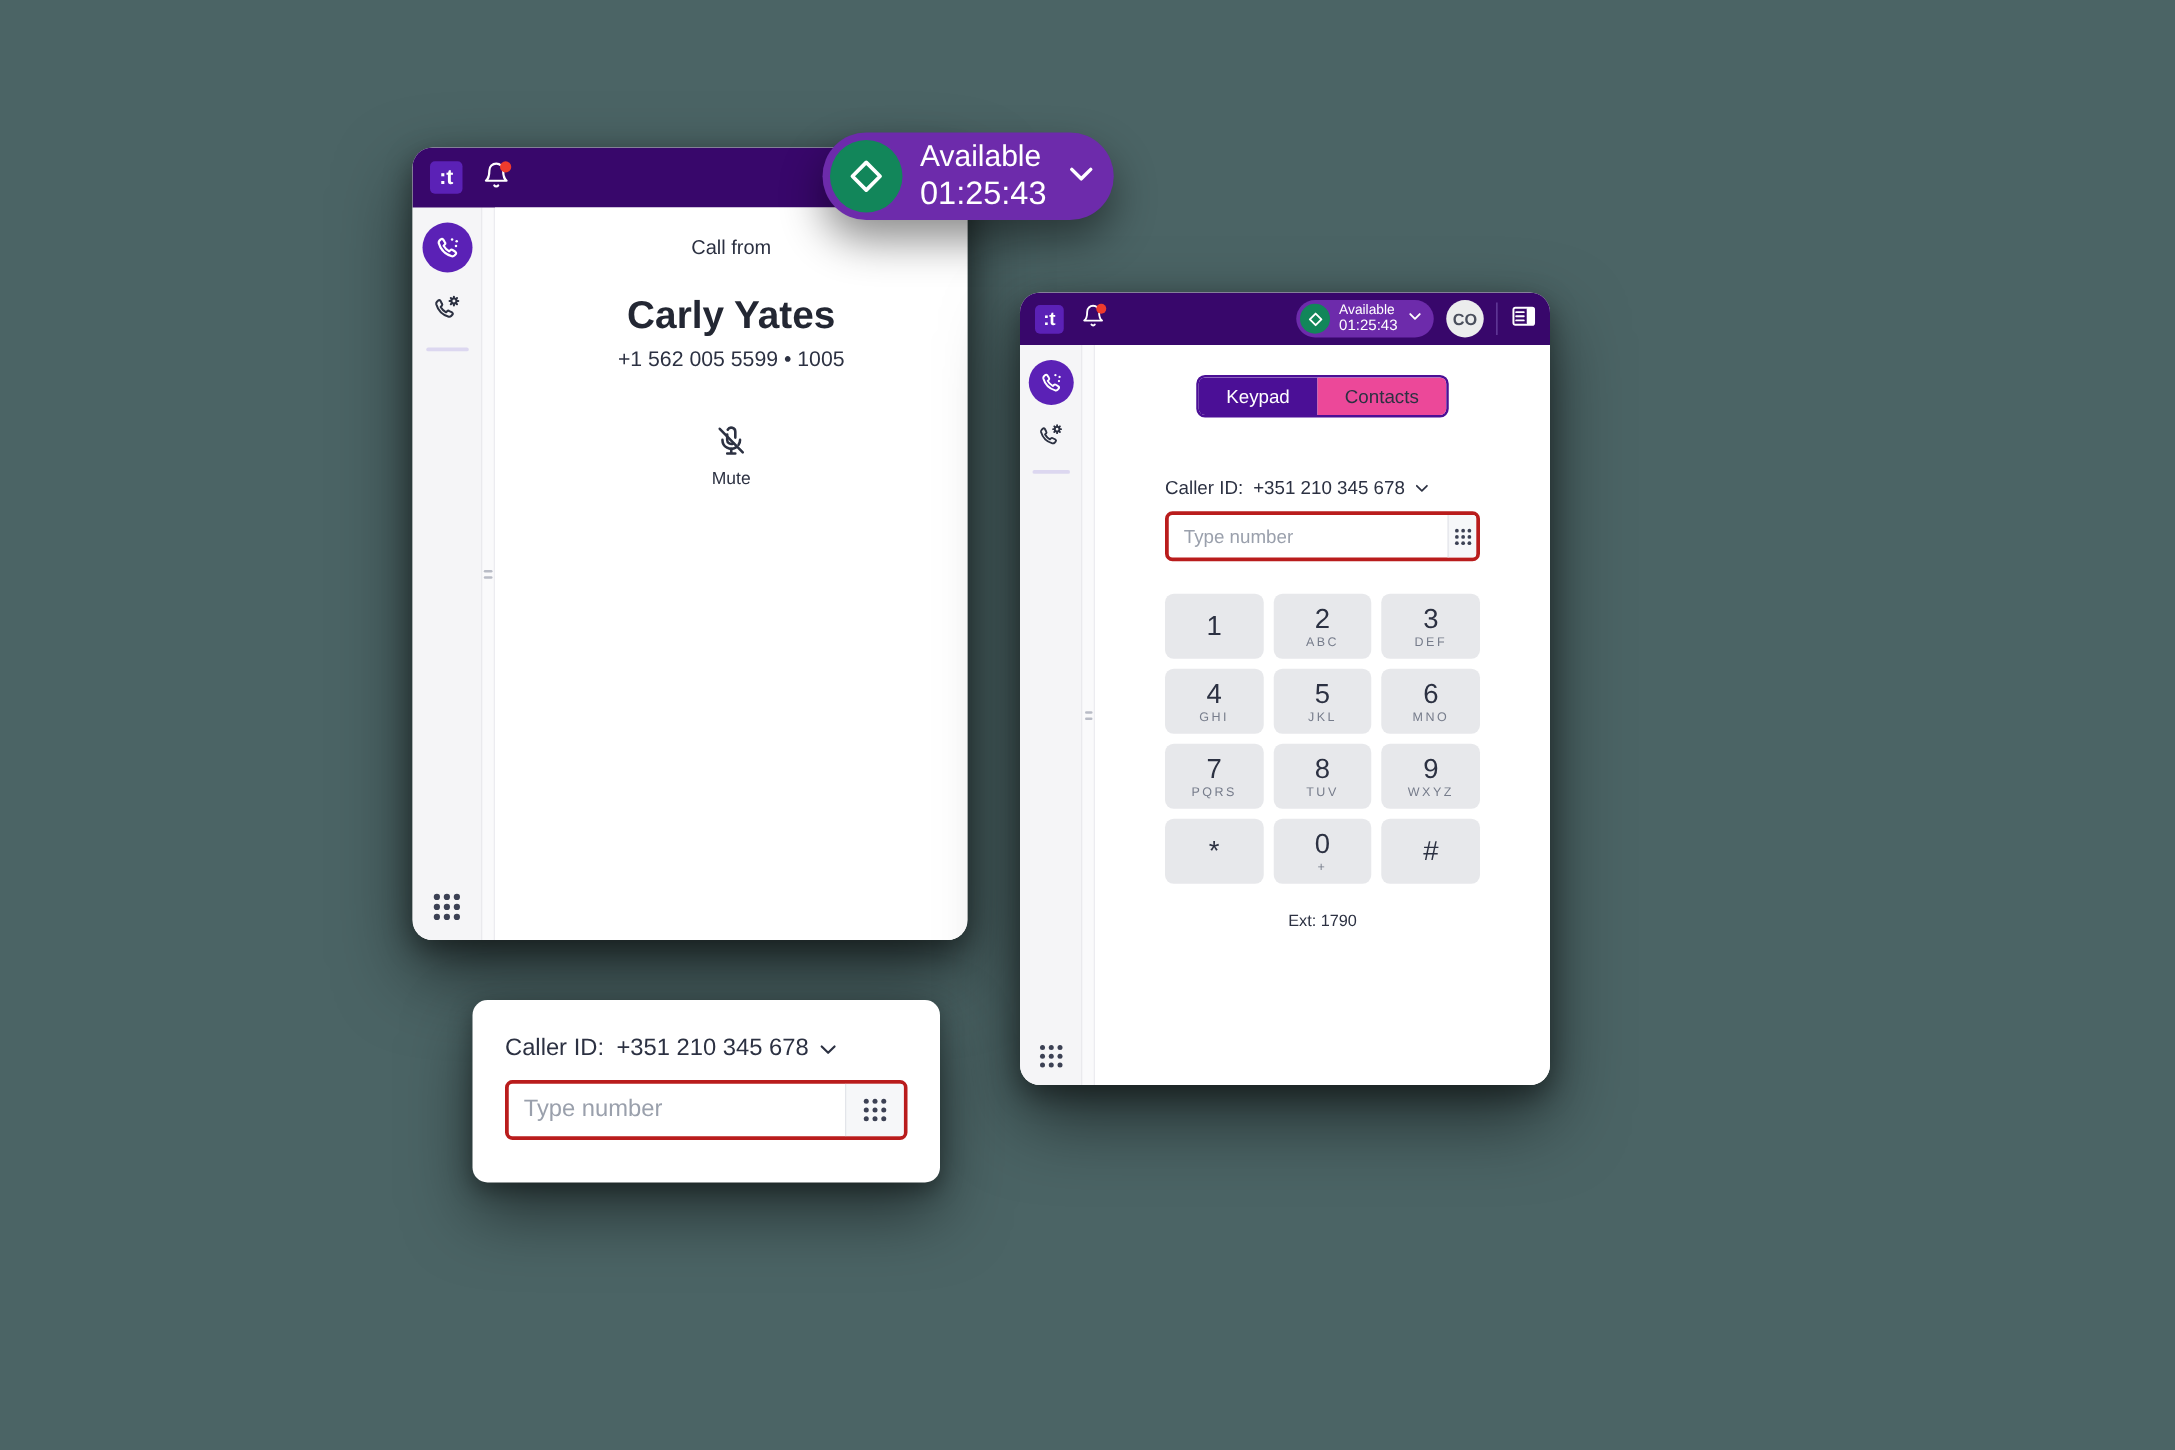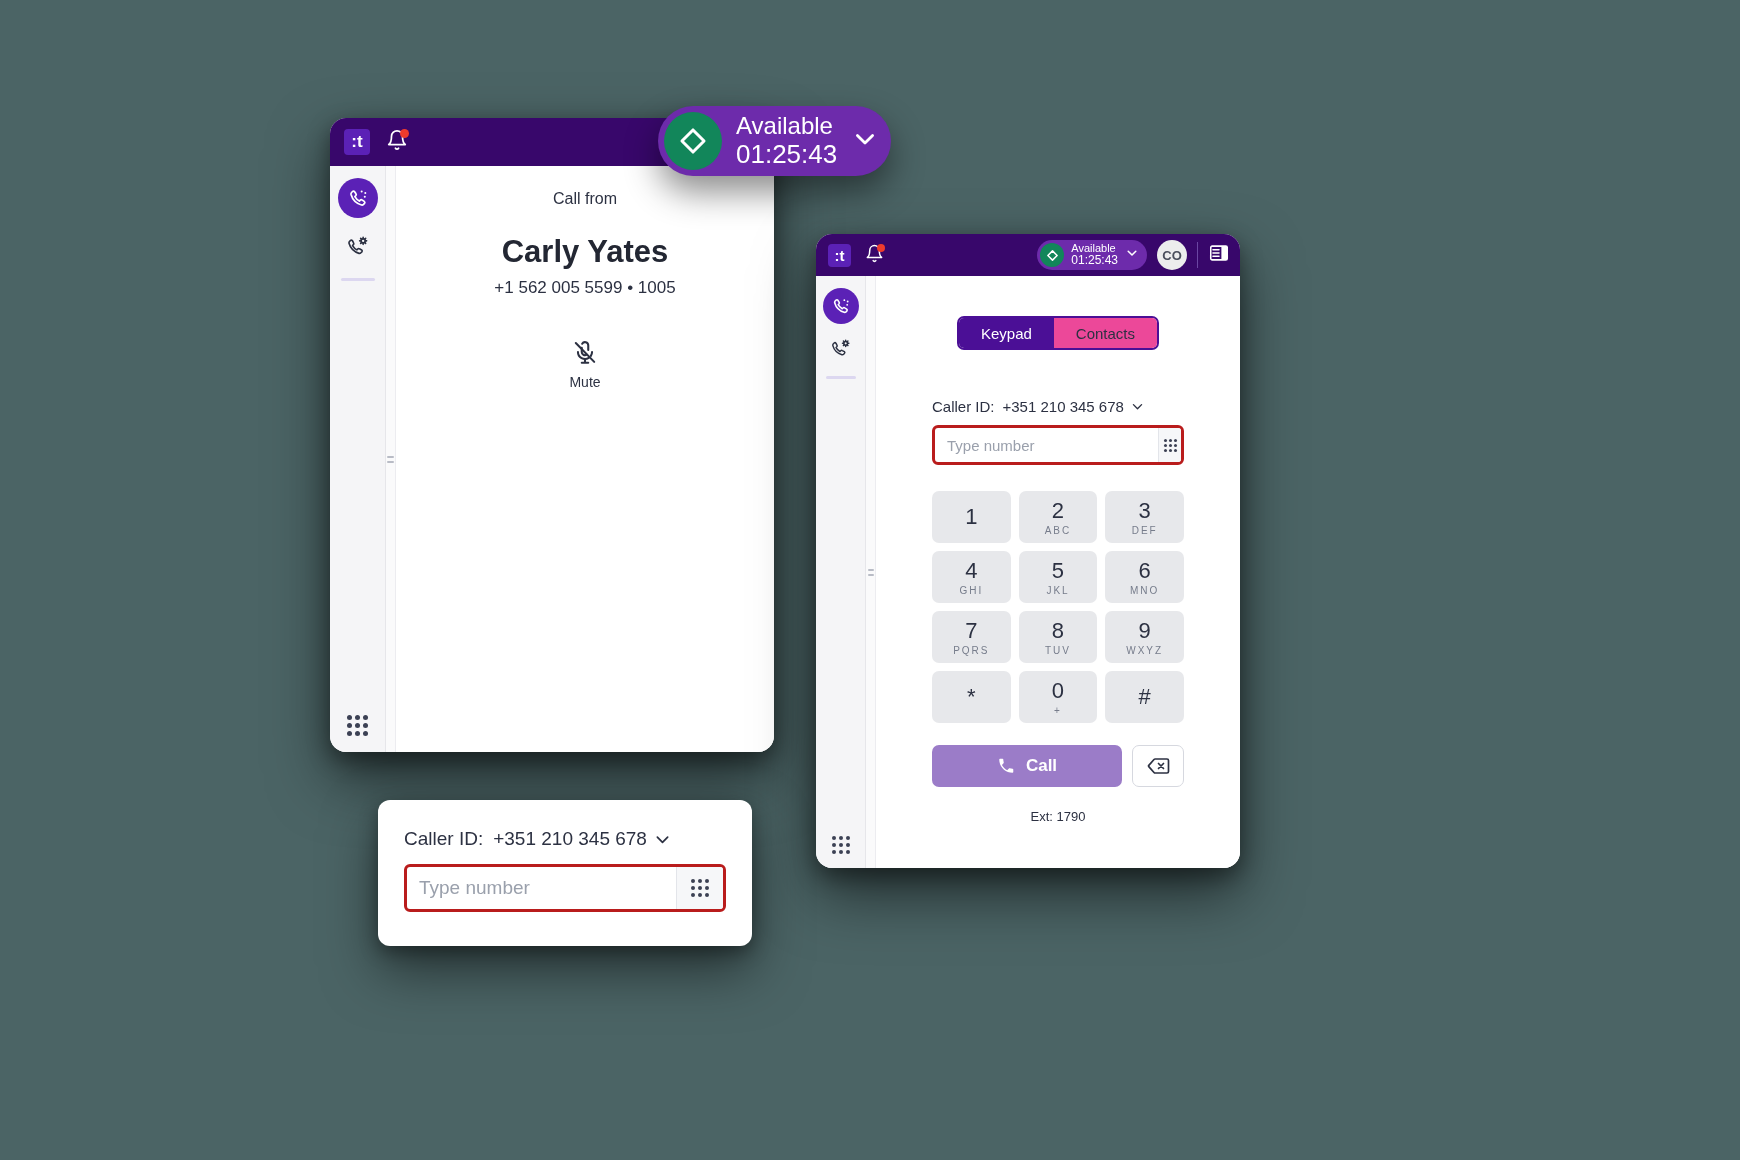--- a/index.html
+++ b/index.html
@@ -158,21 +158,21 @@
   #right-window .body { display: flex; height: 592px; }
   #right-window .railcol { width: 50px; padding-top: 12px; }
   #right-window .rail-active { width: 36px; height: 36px; margin-bottom: 6px; }
   #right-window .rail-item { width: 36px; height: 36px; }
   #right-window .rail-sep { width: 30px; height: 3px; margin-top: 10px; }
   #right-window .rail-bottom { margin-top: auto; margin-bottom: 14px; }
   #right-window .dialdots i { width: 4px; height: 4px; }
   #right-window .main {
     flex: 1; background: #fff;
     display: flex; flex-direction: column; align-items: center;
-    padding-top: 40px;
+    padding-top: 24px;
   }
   .tabs {
     display: flex; border: 2px solid #4b0f96; border-radius: 7px;
     overflow: hidden; height: 34px;
   }
   .tab {
     display: flex; align-items: center; justify-content: center;
     font-size: 15px; padding: 0 22px; cursor: pointer; background: #ec4899;
     color: #2c3142;
   }
@@ -493,34 +493,20 @@
           <button class="key">
               <span class="d">0</span>
               <span class="l">+</span>
             </button>
           <button class="key">
               <span class="d">#</span>
               <span class="l"></span>
             </button>
         </div>
 
-        <div class="calrow">
-          <button class="btn-call">
-            <svg width="18" height="18" viewBox="0 0 24 24" fill="#ffffff">
-              <path d="M6.6 10.8c1.5 3 4 5.4 7 6.9l2.3-2.3c.3-.3.7-.4 1.1-.3 1.2.4 2.4.6 3.7.6.6 0 1 .4 1 1V20c0 .6-.4 1-1 1C10.9 21 3 13.1 3 3.4c0-.6.4-1 1-1h3.4c.6 0 1 .4 1 1 0 1.3.2 2.5.6 3.7.1.4 0 .8-.3 1.1z"></path>
-            </svg>
-            <span>Call</span>
-          </button>
-          <button class="btn-back">
-            <svg width="24" height="24" viewBox="0 0 24 24" fill="none" stroke="#2c3142" stroke-width="1.7" stroke-linecap="round" stroke-linejoin="round">
-              <path d="M21 5H9.2a1.6 1.6 0 0 0-1.2.55L2.8 11.4a.9.9 0 0 0 0 1.2l5.2 5.85A1.6 1.6 0 0 0 9.2 19H21a1.5 1.5 0 0 0 1.5-1.5v-11A1.5 1.5 0 0 0 21 5z"></path>
-              <path d="M17.5 9.5l-5 5M12.5 9.5l5 5"></path>
-            </svg>
-          </button>
-        </div>
 
         <div class="ext">Ext: 1790</div>
       </div>
     </div>
   </div>
 
   <div id="dial-card">
     <div class="cid">
       <span>Caller ID:</span>
       <span class="callerid-value">

